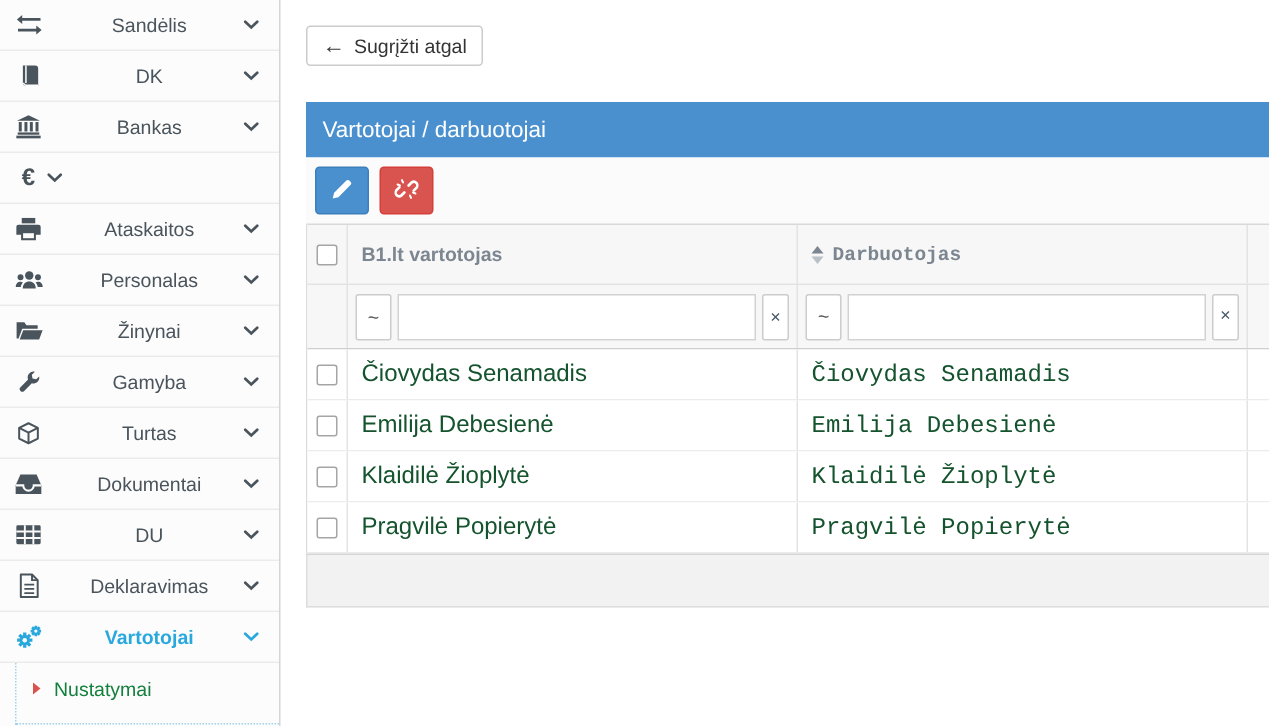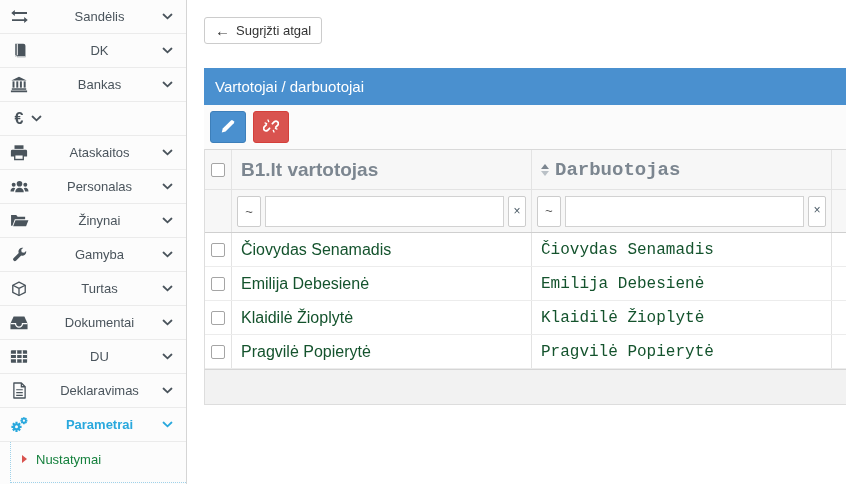--- a/index.html
+++ b/index.html
@@ -92,21 +92,21 @@
   .grid { border-left: 1px solid #ddd; }
   .grow { display: flex; align-items: stretch; }
   .c-check { width: 27px; flex: none; display: flex; align-items: center; justify-content: center; border-right: 1px solid #e3e3e3; }
   .c-1 { width: 300px; flex: none; border-right: 1px solid #e3e3e3; }
   .c-2 { width: 300px; flex: none; border-right: 1px solid #e3e3e3; font-family: Liberation Mono, monospace; }
   .c-3 { flex: 1; min-width: 10px; }
 
   .grow.head { height: 41px; background: #f7f7f7; border-top: 1px solid #d9d9d9; border-bottom: 1px solid #e3e3e3; }
   .grow.head .c-1, .grow.head .c-2 {
     display: flex; align-items: center; padding-left: 9px;
-    font-weight: bold; color: #7c8690; font-size: 19px; cursor: pointer;
+    font-weight: bold; color: #7c8690; font-size: 13px; cursor: pointer;
   }
   .sort {
     display: inline-flex; flex-direction: column; gap: 2px; margin-right: 6px;
   }
   .sort .up { width: 0; height: 0; border-left: 4px solid transparent; border-right: 4px solid transparent; border-bottom: 5px solid #7c8690; }
   .sort .dn { width: 0; height: 0; border-left: 4px solid transparent; border-right: 4px solid transparent; border-top: 5px solid #b9c0c6; }
 
   .grow.filter { height: 43px; background: #f7f7f7; border-bottom: 1px solid #cfcfcf; }
   .fcell { display: flex; align-items: center; gap: 4px; padding: 0 5px; }
   .op-btn {
@@ -349,21 +349,21 @@
           </g>
           <circle cx="6.5" cy="10.8" r="3.4" fill="#29a8dd"></circle>
           <circle cx="6.5" cy="10.8" r="1.5" fill="#fcfcfc"></circle>
           <g stroke="#29a8dd" stroke-width="1.8">
             <path d="M10.4 4.7h7M13.9 1.2v7M11.4 2.2l5 5M11.4 7.2l5-5"></path>
           </g>
           <circle cx="13.9" cy="4.7" r="2.5" fill="#29a8dd"></circle>
           <circle cx="13.9" cy="4.7" r="1.1" fill="#fcfcfc"></circle>
         </svg>
     </span>
-    <span class="lbl">Parametrai</span>
+    <span class="lbl">Vartotojai</span>
     <span class="chev">
         <svg width="11" height="7" viewBox="0 0 11 7" fill="none" stroke="#29a8dd" stroke-width="1.8" stroke-linecap="round">
           <path d="M1.5 1.5 5.5 5.3 9.5 1.5"></path>
         </svg>
       </span>
   </div>
 
   <div class="submenu">
     <div class="sub-item">
       <span class="caret-right"></span>

